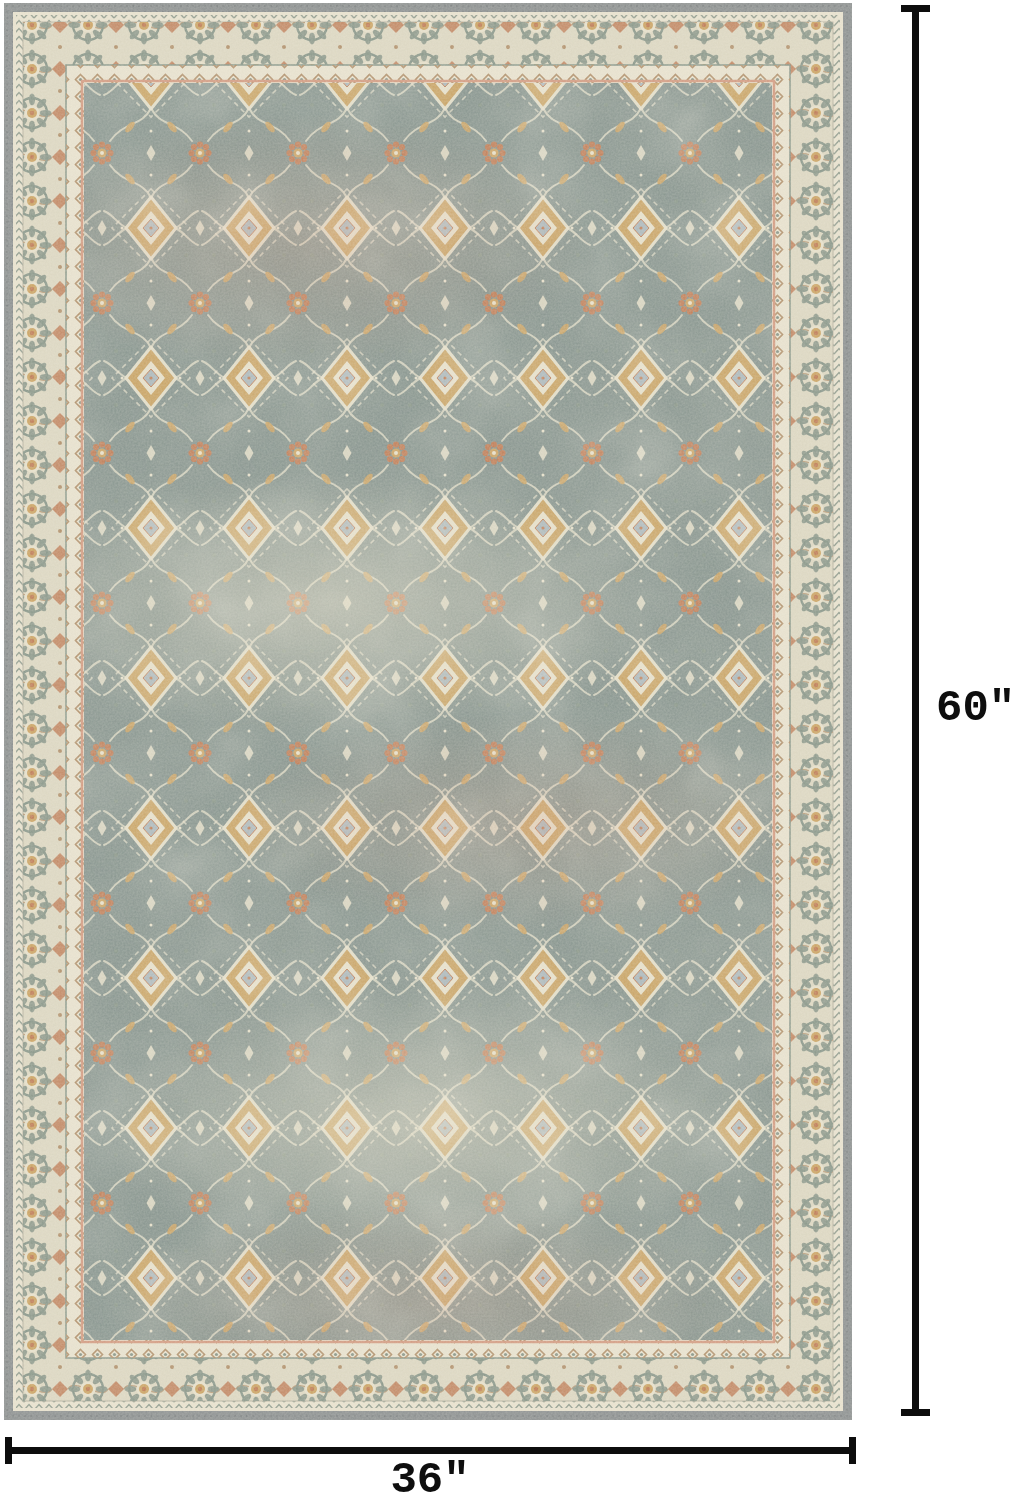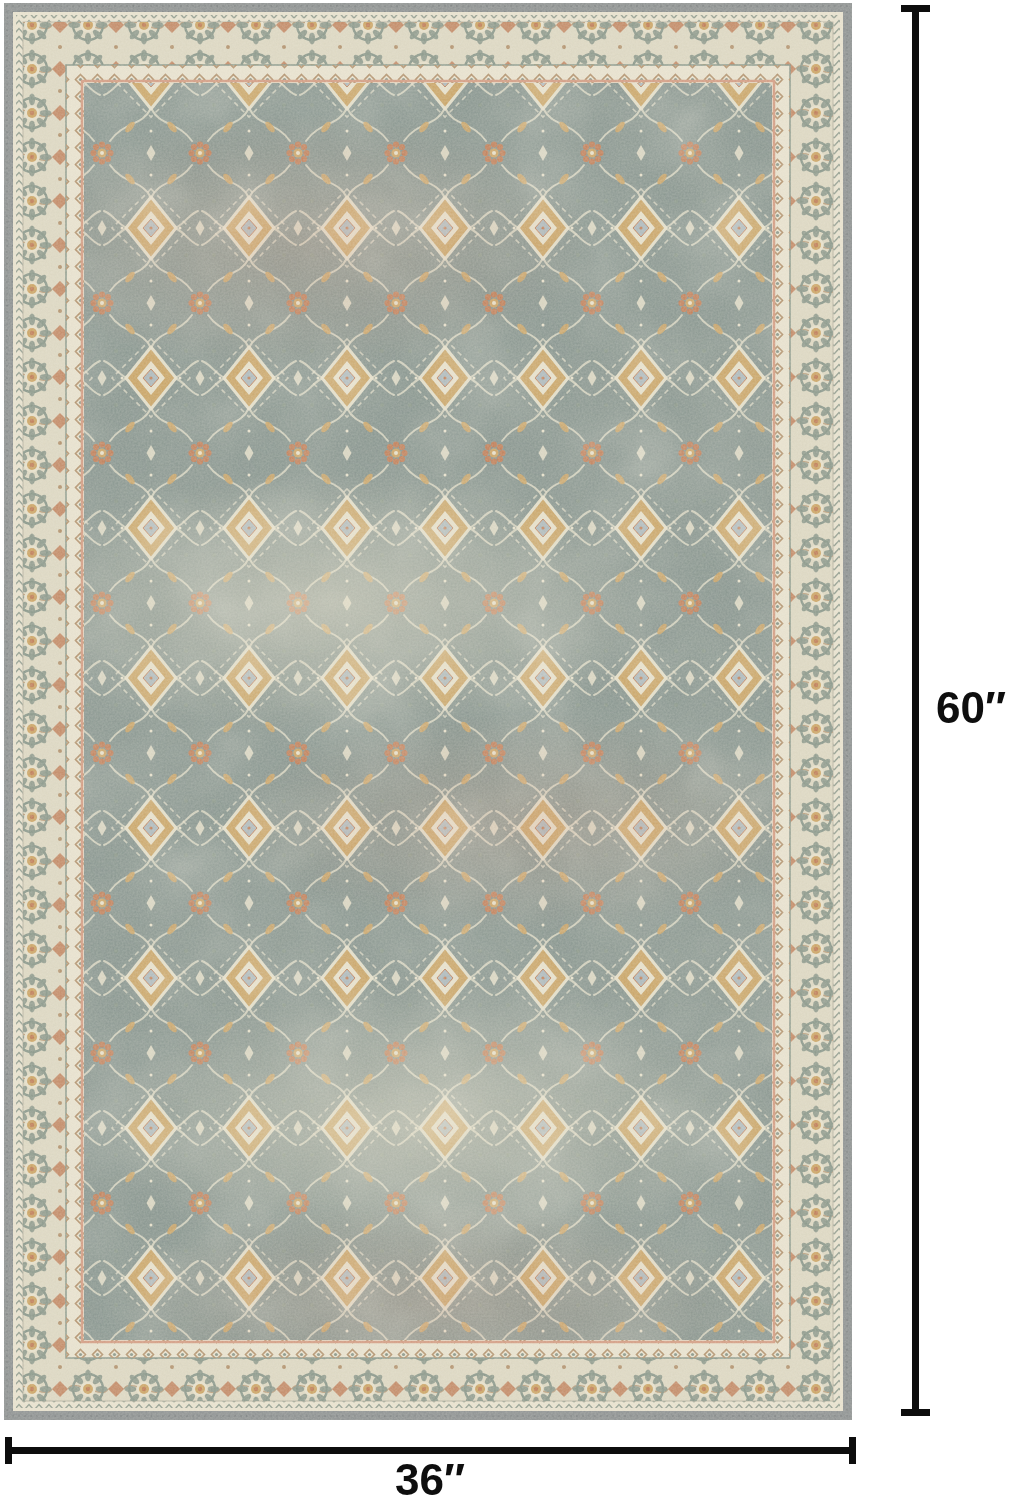--- a/index.html
+++ b/index.html
@@ -35,21 +35,21 @@
   .dim .cap{position:absolute;background:var(--line-color);}
   .dim-v{left:901px;top:5px;width:29px;height:1411px;}
   .dim-v .bar{left:11px;top:0;width:7px;height:100%;}
   .dim-v .cap{left:0;width:29px;height:7px;}
   .dim-v .cap-start{top:0;} .dim-v .cap-end{bottom:0;}
   .dim-h{left:5px;top:1437px;width:851px;height:27px;}
   .dim-h .bar{top:10px;left:0;width:100%;height:7px;}
   .dim-h .cap{top:0;width:7px;height:27px;}
   .dim-h .cap-start{left:0;} .dim-h .cap-end{right:0;}
   .dim-label{position:absolute;font-weight:700;font-size:44px;line-height:1;color:#0e0e0e;
-             font-family:Liberation Sans, sans-serif;white-space:nowrap;}
+             font-family:Liberation Mono, monospace;white-space:nowrap;}
   .dim-label-height{left:936px;top:686px;}
   .dim-label-width{left:430px;top:1458px;transform:translateX(-50%);}
 </style>
 </head>
 <body>
 
 <div class="canvas">
 
   <figure class="rug" aria-label="Vintage Persian-style area rug: distressed sage-green field with all-over gold, rust and cream floral medallion pattern, cream ornamental borders and a grey serged edge">
     <svg viewBox="0 0 848 1417" xmlns="http://www.w3.org/2000/svg">

